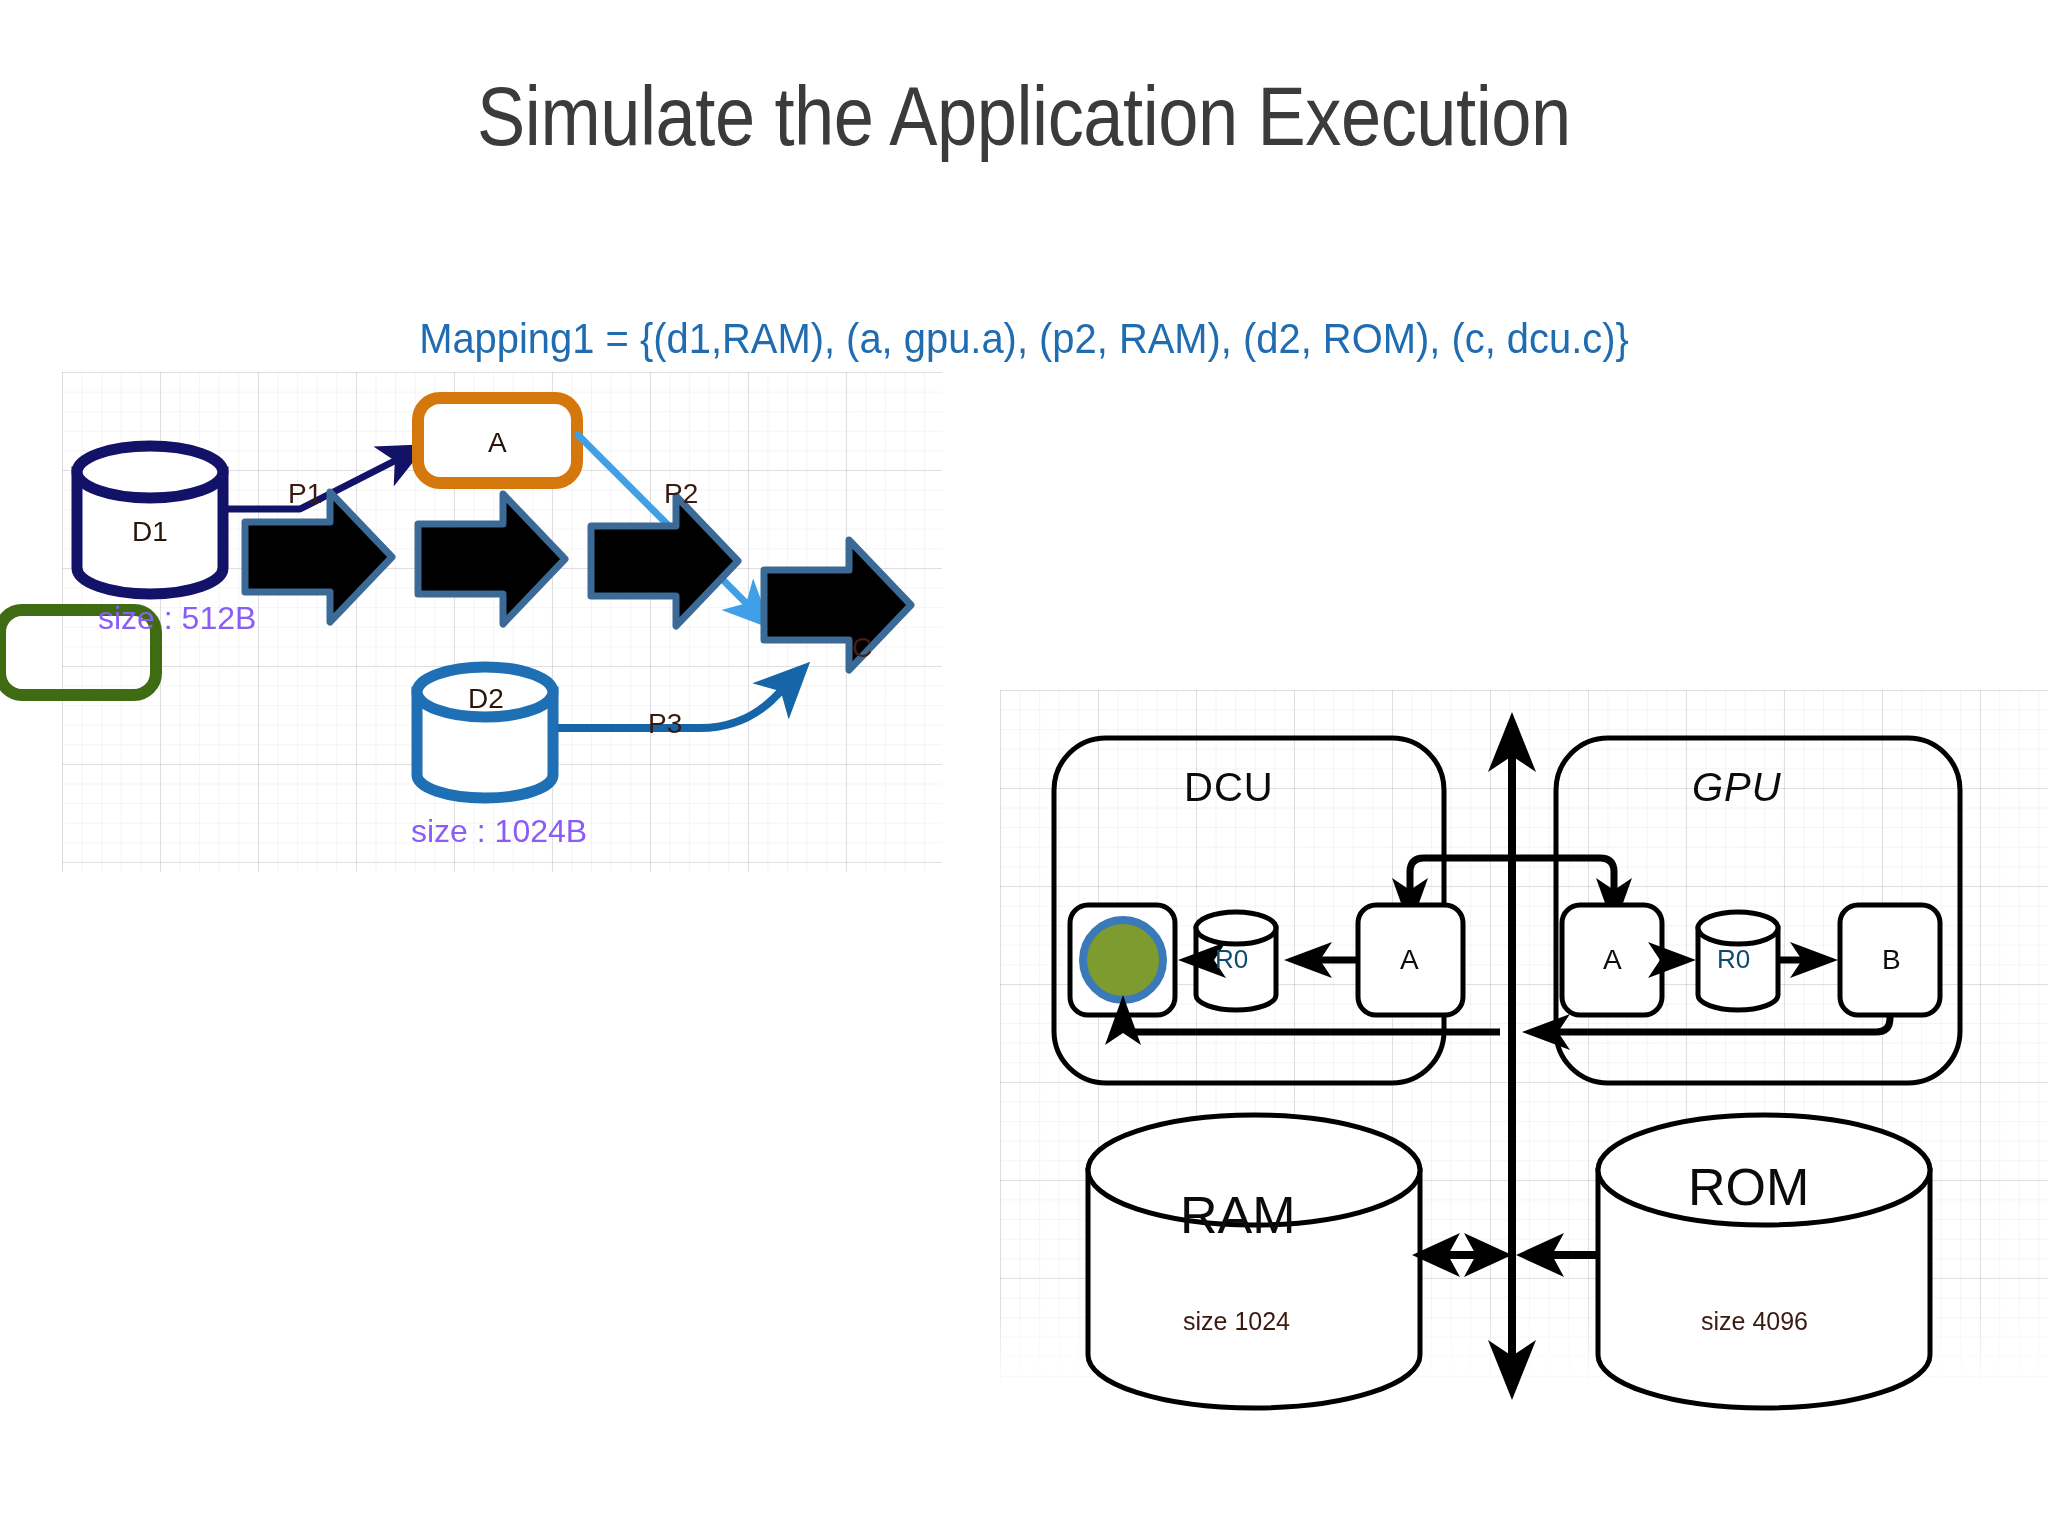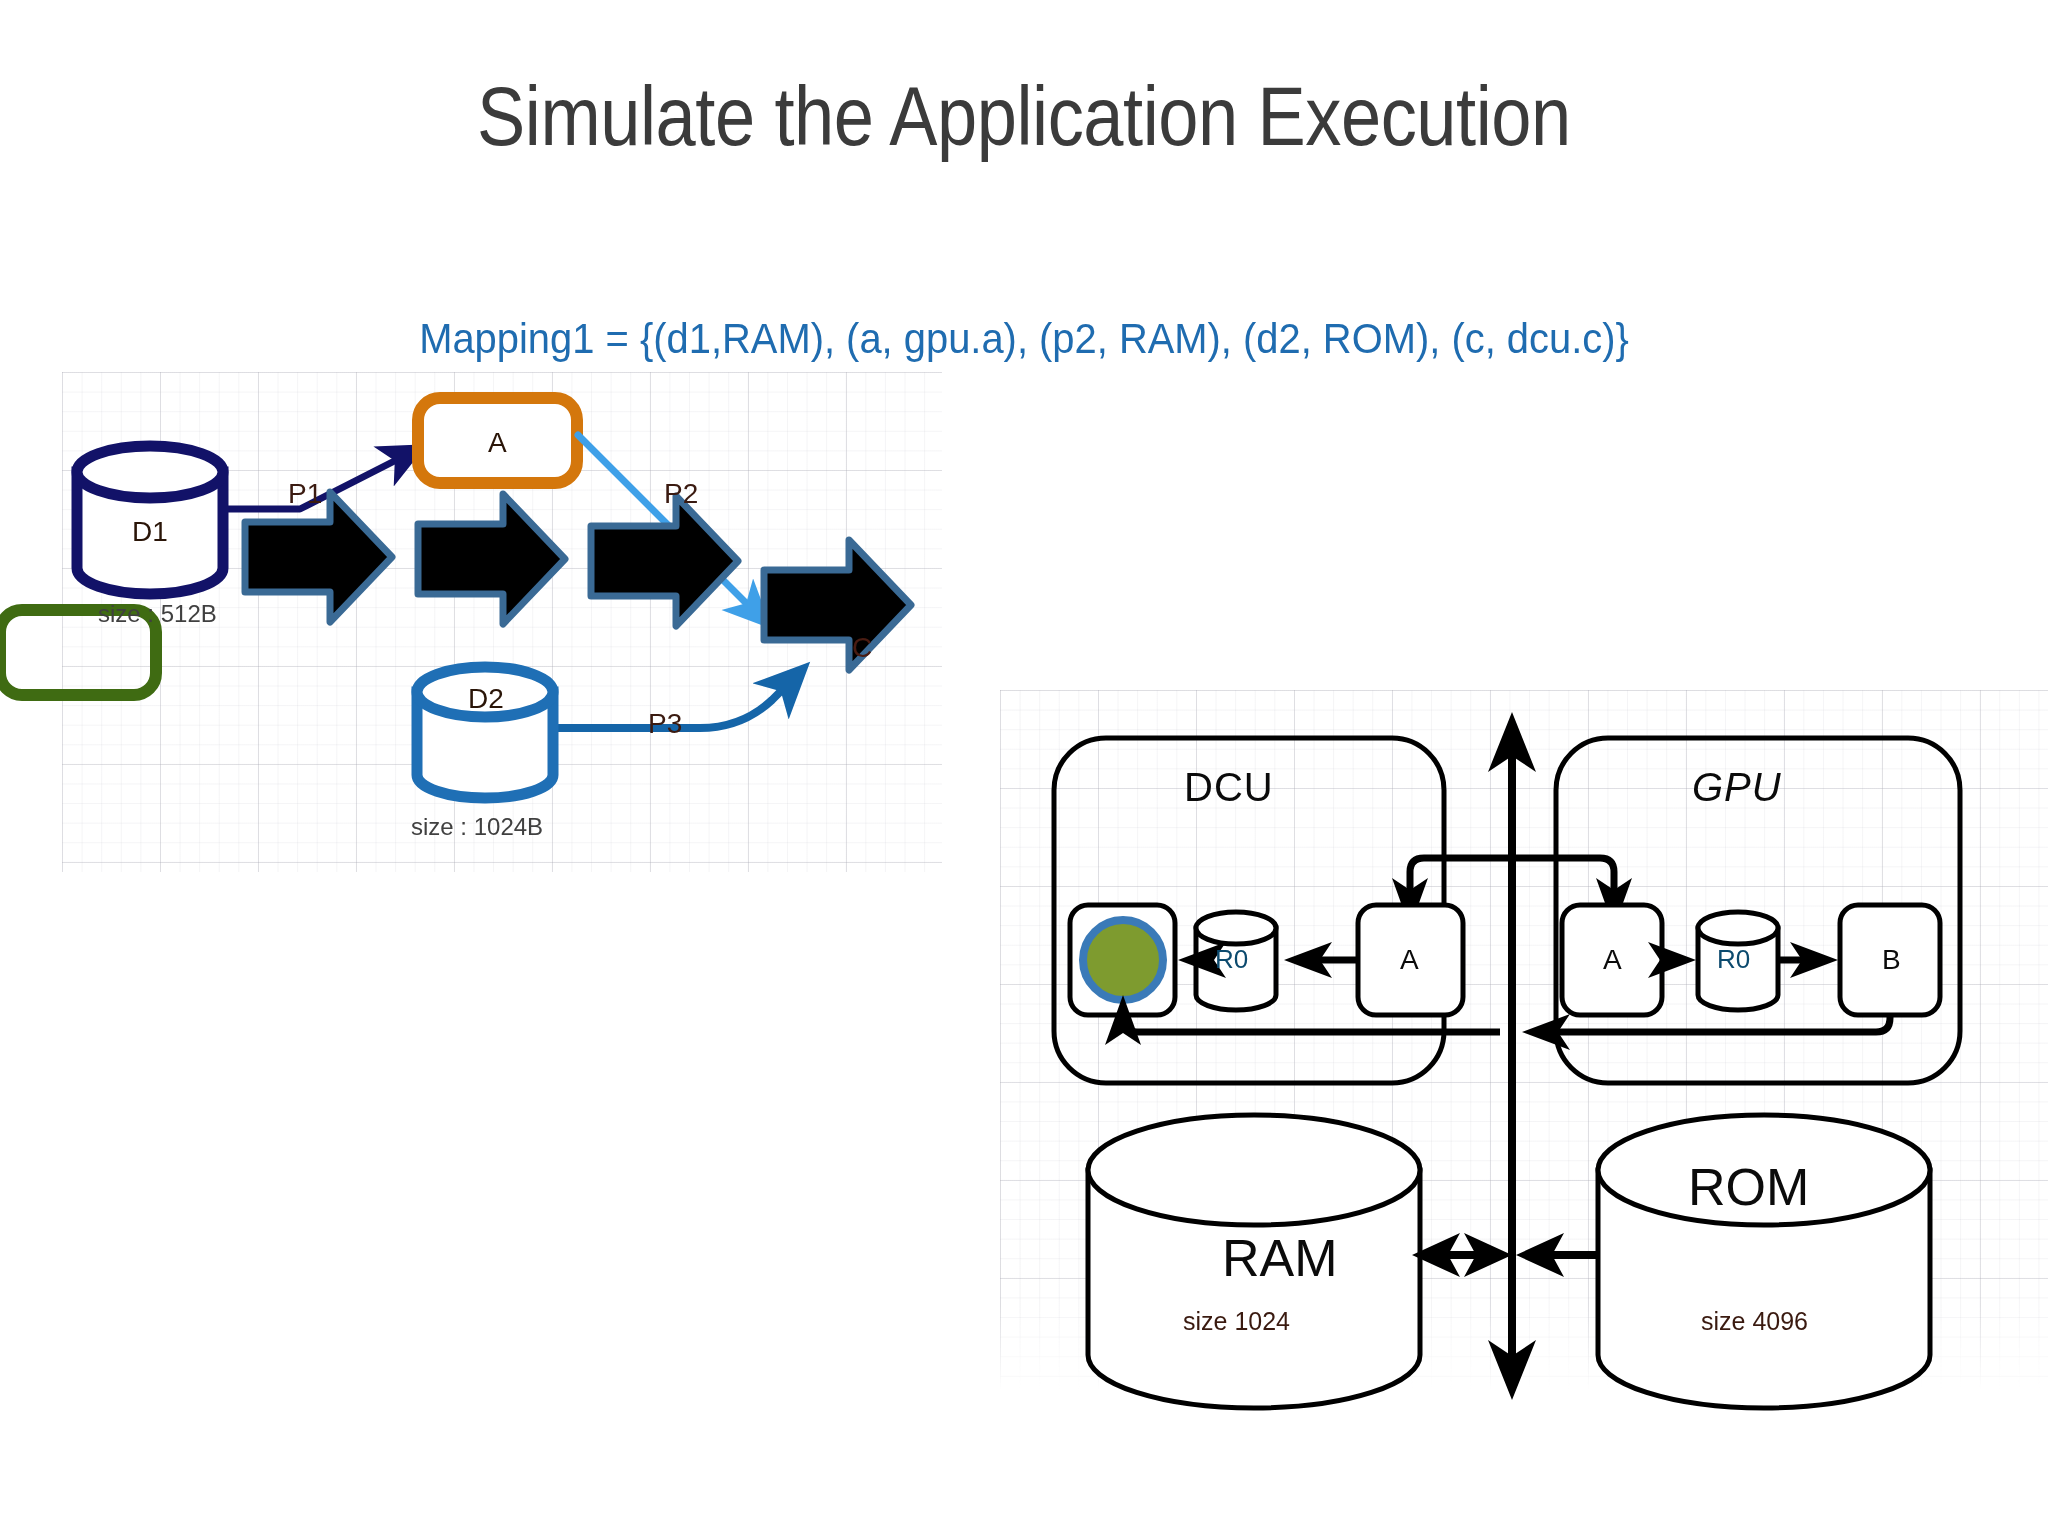--- a/index.html
+++ b/index.html
@@ -69,21 +69,21 @@
   .layer { position: absolute; left: 0; top: 0; width: 2048px; height: 1536px; pointer-events: none; }
 
   
   .lbl {
     position: absolute;
     color: #2b1a0c;
     font-family: "Liberation Sans", sans-serif;
     white-space: nowrap;
   }
   .lbl-node   { font-size: 28px; color: #2a1508; }
-  .lbl-size   { font-size: 24px; color: #404040; }
+  .lbl-size   { font-size: 32px; color: #8b5cf6; }
   .lbl-port   { font-size: 28px; color: #3a1a10; margin-top: 18px; }
   .lbl-unit   { font-size: 40px; color: #0b0b0b; letter-spacing: 1px; }
   .lbl-mem    { font-size: 52px; color: #0b0b0b; }
   .lbl-memsz  { font-size: 25px; color: #3a1a10; }
   .lbl-reg    { font-size: 26px; font-weight: normal; color: #0c4a6e; }
   .lbl-box    { font-size: 28px; color: #0b0b0b; }
 </style>
 </head>
 <body>
 
@@ -272,19 +272,19 @@
   <div class="lbl lbl-unit" style="left:1184px; top:765px;">DCU</div>
   <div class="lbl lbl-unit" style="left:1692px; top:765px;font-style:italic;">GPU</div>
 
   <div class="lbl lbl-reg" style="left:1215px; top:944px;">R0</div>
   <div class="lbl lbl-box" style="left:1400px; top:944px;">A</div>
 
   <div class="lbl lbl-box" style="left:1603px; top:944px;">A</div>
   <div class="lbl lbl-reg" style="left:1717px; top:944px;">R0</div>
   <div class="lbl lbl-box" style="left:1882px; top:944px;">B</div>
 
-  <div class="lbl lbl-mem" style="left:1180px; top:1228px;margin-left:42px;">RAM</div>
+  <div class="lbl lbl-mem" style="left:1180px; top:1185px;">RAM</div>
   <div class="lbl lbl-memsz" style="left:1183px; top:1307px;">size 1024</div>
 
   <div class="lbl lbl-mem" style="left:1688px; top:1157px;">ROM</div>
   <div class="lbl lbl-memsz" style="left:1693px; top:1307px;margin-left:8px;">size 4096</div>
 
 </div>
 
 </body></html>

